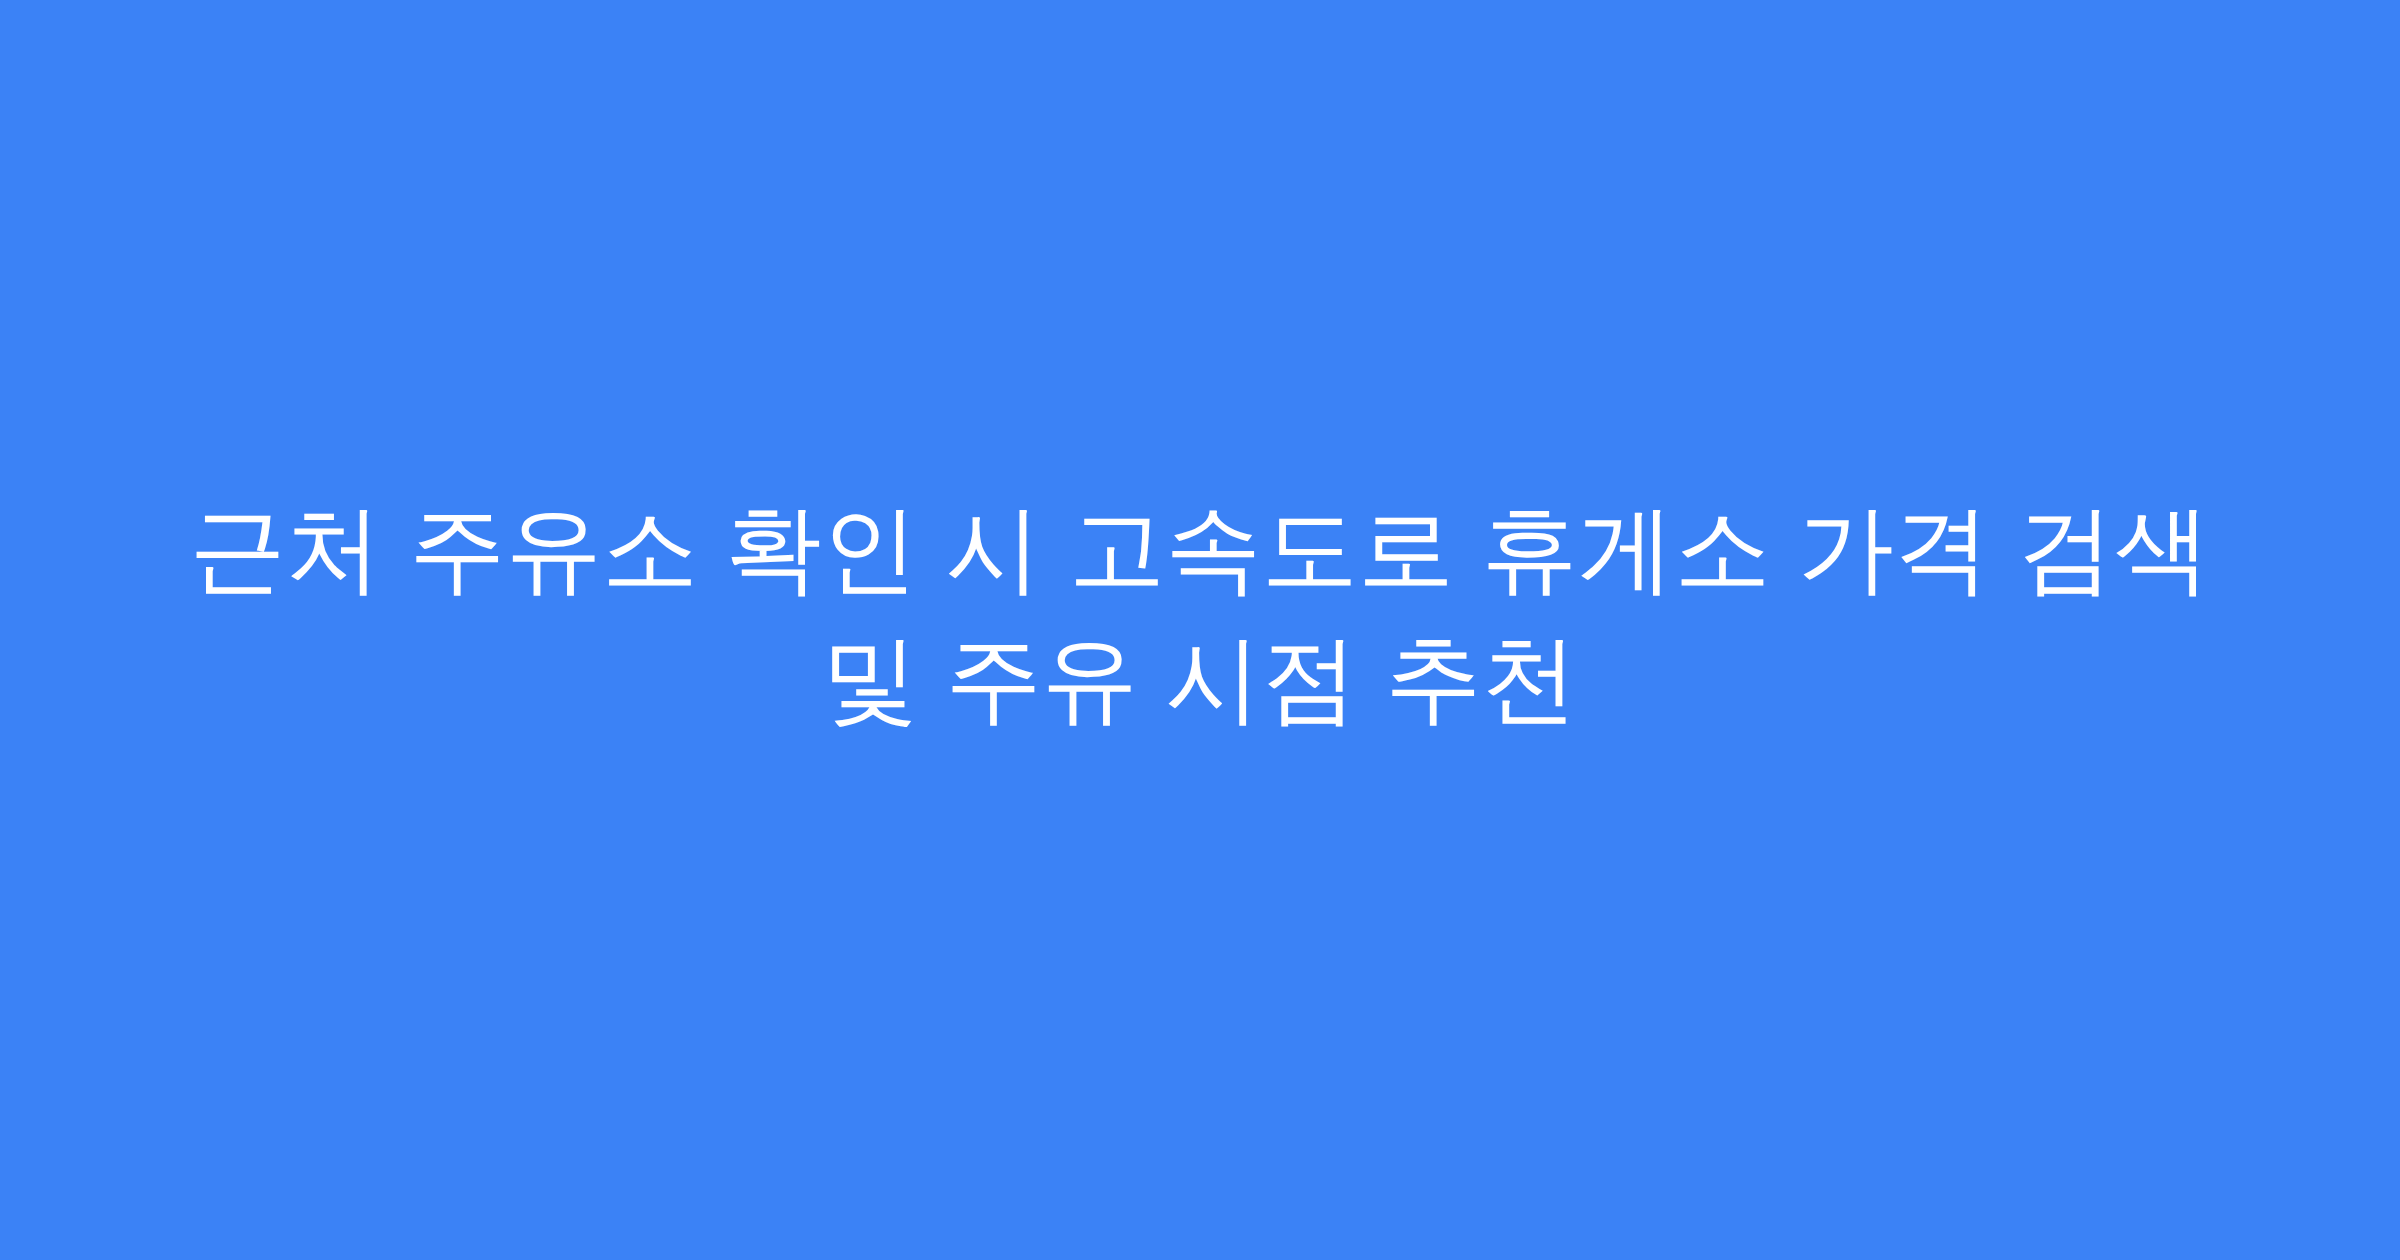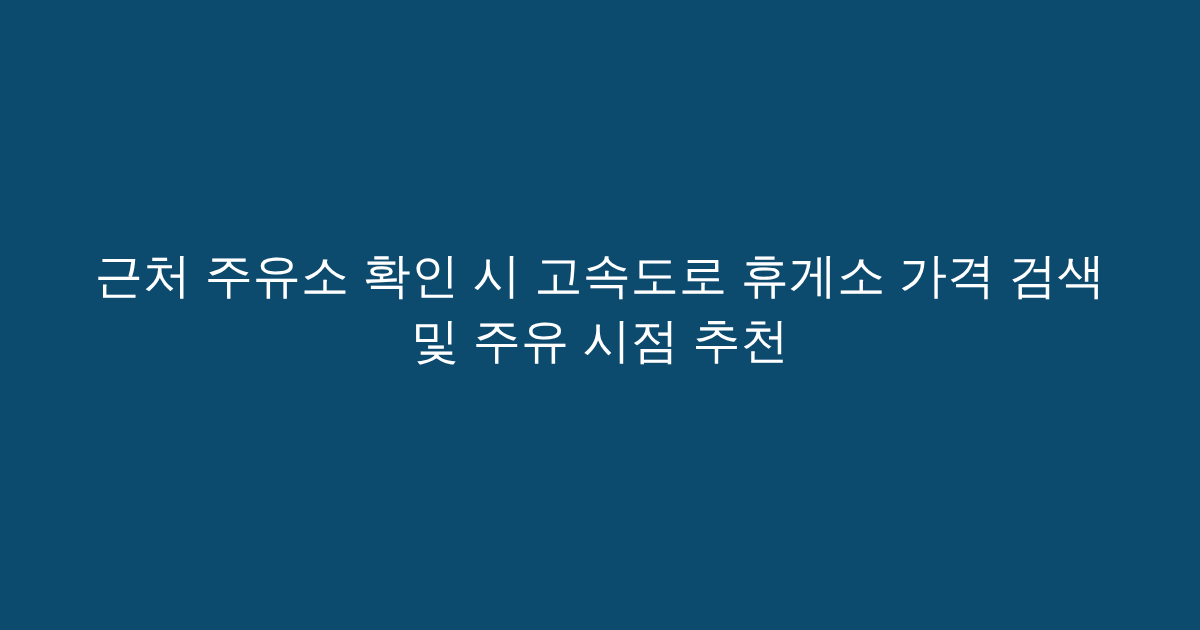--- a/index.html
+++ b/index.html
@@ -49,21 +49,21 @@
     text-align: center;
     word-break: keep-all;
     white-space: normal;
     text-rendering: optimizeLegibility;
     -webkit-font-smoothing: antialiased;
   }
 </style>
 </head>
 <body>
 
-<div class="og-card" style="background-color: #0c4a6e;">
+<div class="og-card" style="background-color: #3b82f6;">
 
   <div class="og-card__inner">
 
     <h1 class="og-card__title" style="color: rgb(255, 255, 255);">근처 주유소 확인 시 고속도로 휴게소 가격 검색 및 주유 시점 추천</h1>
 
   </div>
 
 </div>
 
 </body></html>

